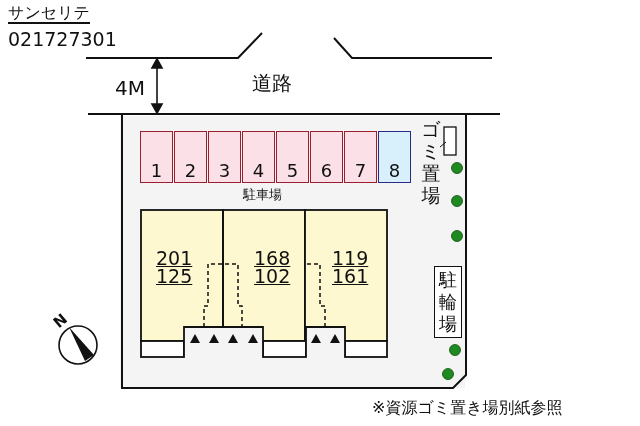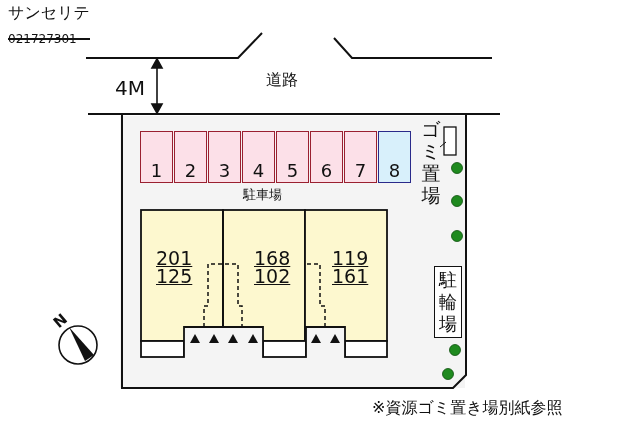--- a/index.html
+++ b/index.html
@@ -1,22 +1,22 @@
 <!DOCTYPE html>
 <html><head>
   <meta charset="utf-8">
   <style>
     html, body { margin: 0; padding: 0; background: #ffffff; }
     body { width: 640px; height: 426px; position: relative; overflow: hidden;
            font-family: "DejaVu Sans", "Liberation Sans", sans-serif; color: #111; }
     .abs { position: absolute; }
     .prop-name { left: 8px; top: 4px; font-size: 16px; line-height: 18px;
-                 border-bottom: 2px solid #111; padding-bottom: 16px; letter-spacing: 0px; }
-    .prop-code { left: 8px; top: 30px; font-size: 12px; line-height: 18px; }
-    .road-label { left: 266px; top: 70px; font-size: 16px; }
+                 border-bottom: 2px solid #111; padding-bottom: 0; letter-spacing: 0px; }
+    .prop-code { left: 8px; top: 30px; font-size: 19px; line-height: 18px; }
+    .road-label { left: 252px; top: 70px; font-size: 20px; }
     .width-label { left: 115px; top: 76px; font-size: 20px; text-align: center; }
     .lot { left: 120px; top: 116px; width: 345px; height: 272px; background: #f4f4f4; }
     .stall { position: absolute; top: 131px; width: 33px; height: 52px; box-sizing: border-box;
              background: #fce0e8; border: 1.5px solid #9a2030; display: flex;
              align-items: flex-end; justify-content: center; font-size: 18px; padding-bottom: 1px; }
     .stall.alt { background: #d8f0fb; border-color: #2a2a8a; }
     .parking-label { left: 243px; top: 186px; font-size: 13px; }
     .unit { position: absolute; font-size: 19px; line-height: 18px; text-align: center; text-decoration: underline; }
     .garbage-label { left: 420px; top: 118px; width: 22px; font-size: 19px; line-height: 22px; text-align: center; }
     .bike-box { left: 434px; top: 266px; width: 26px; border: 1.5px solid #111; background:#fff;

